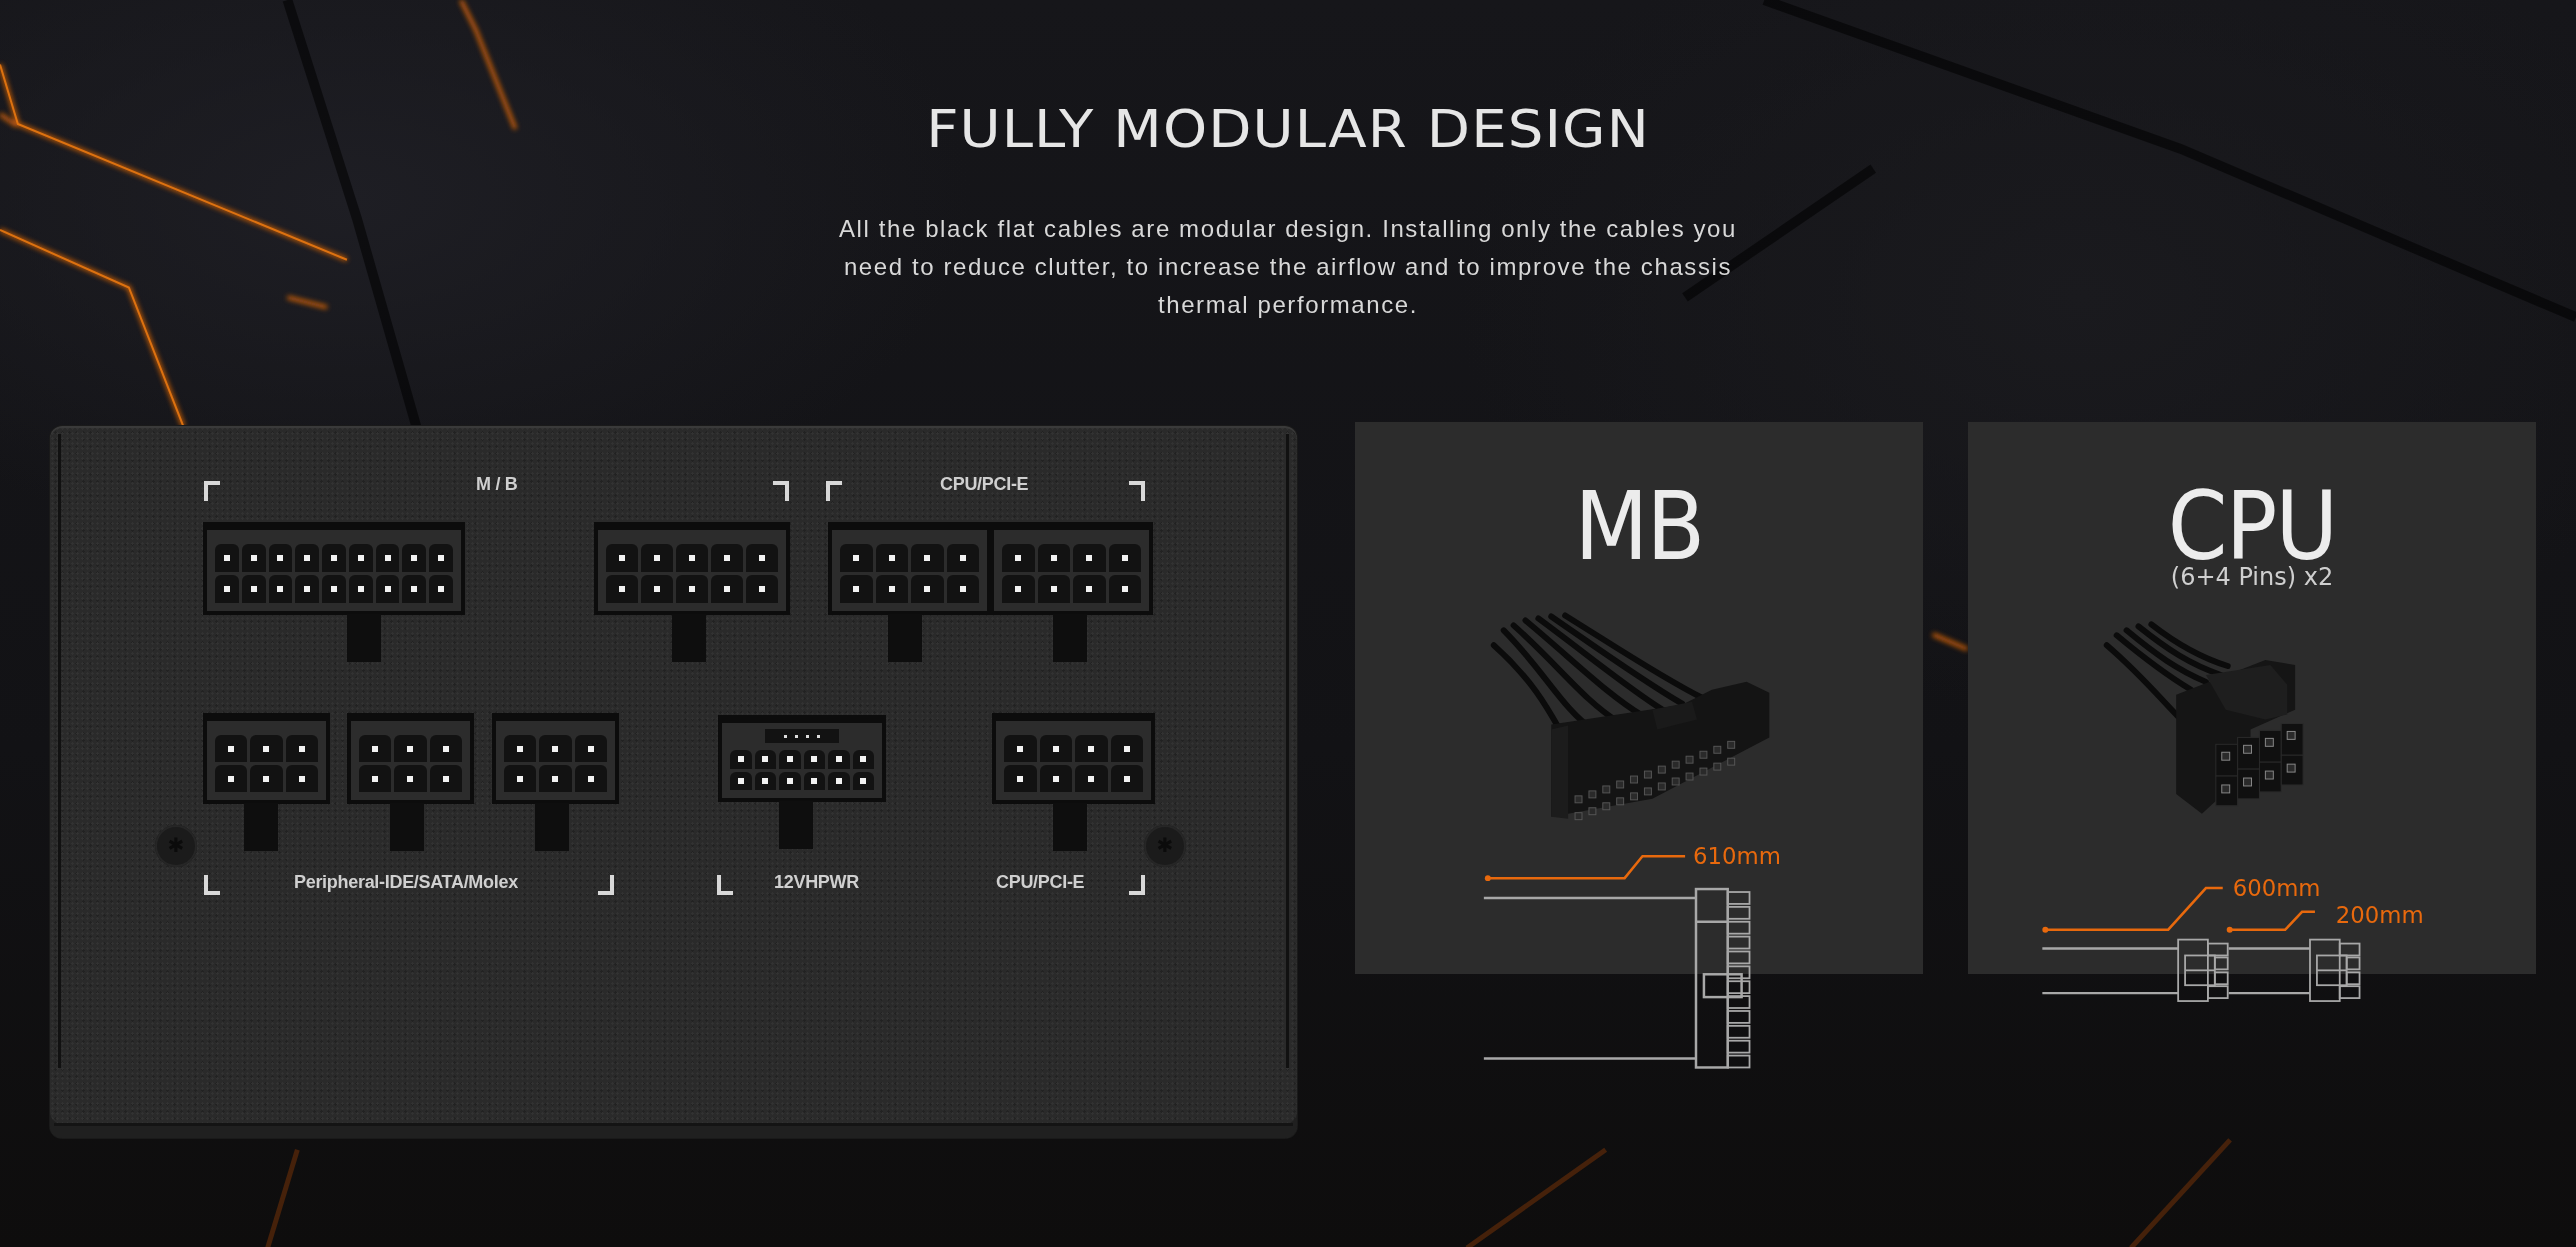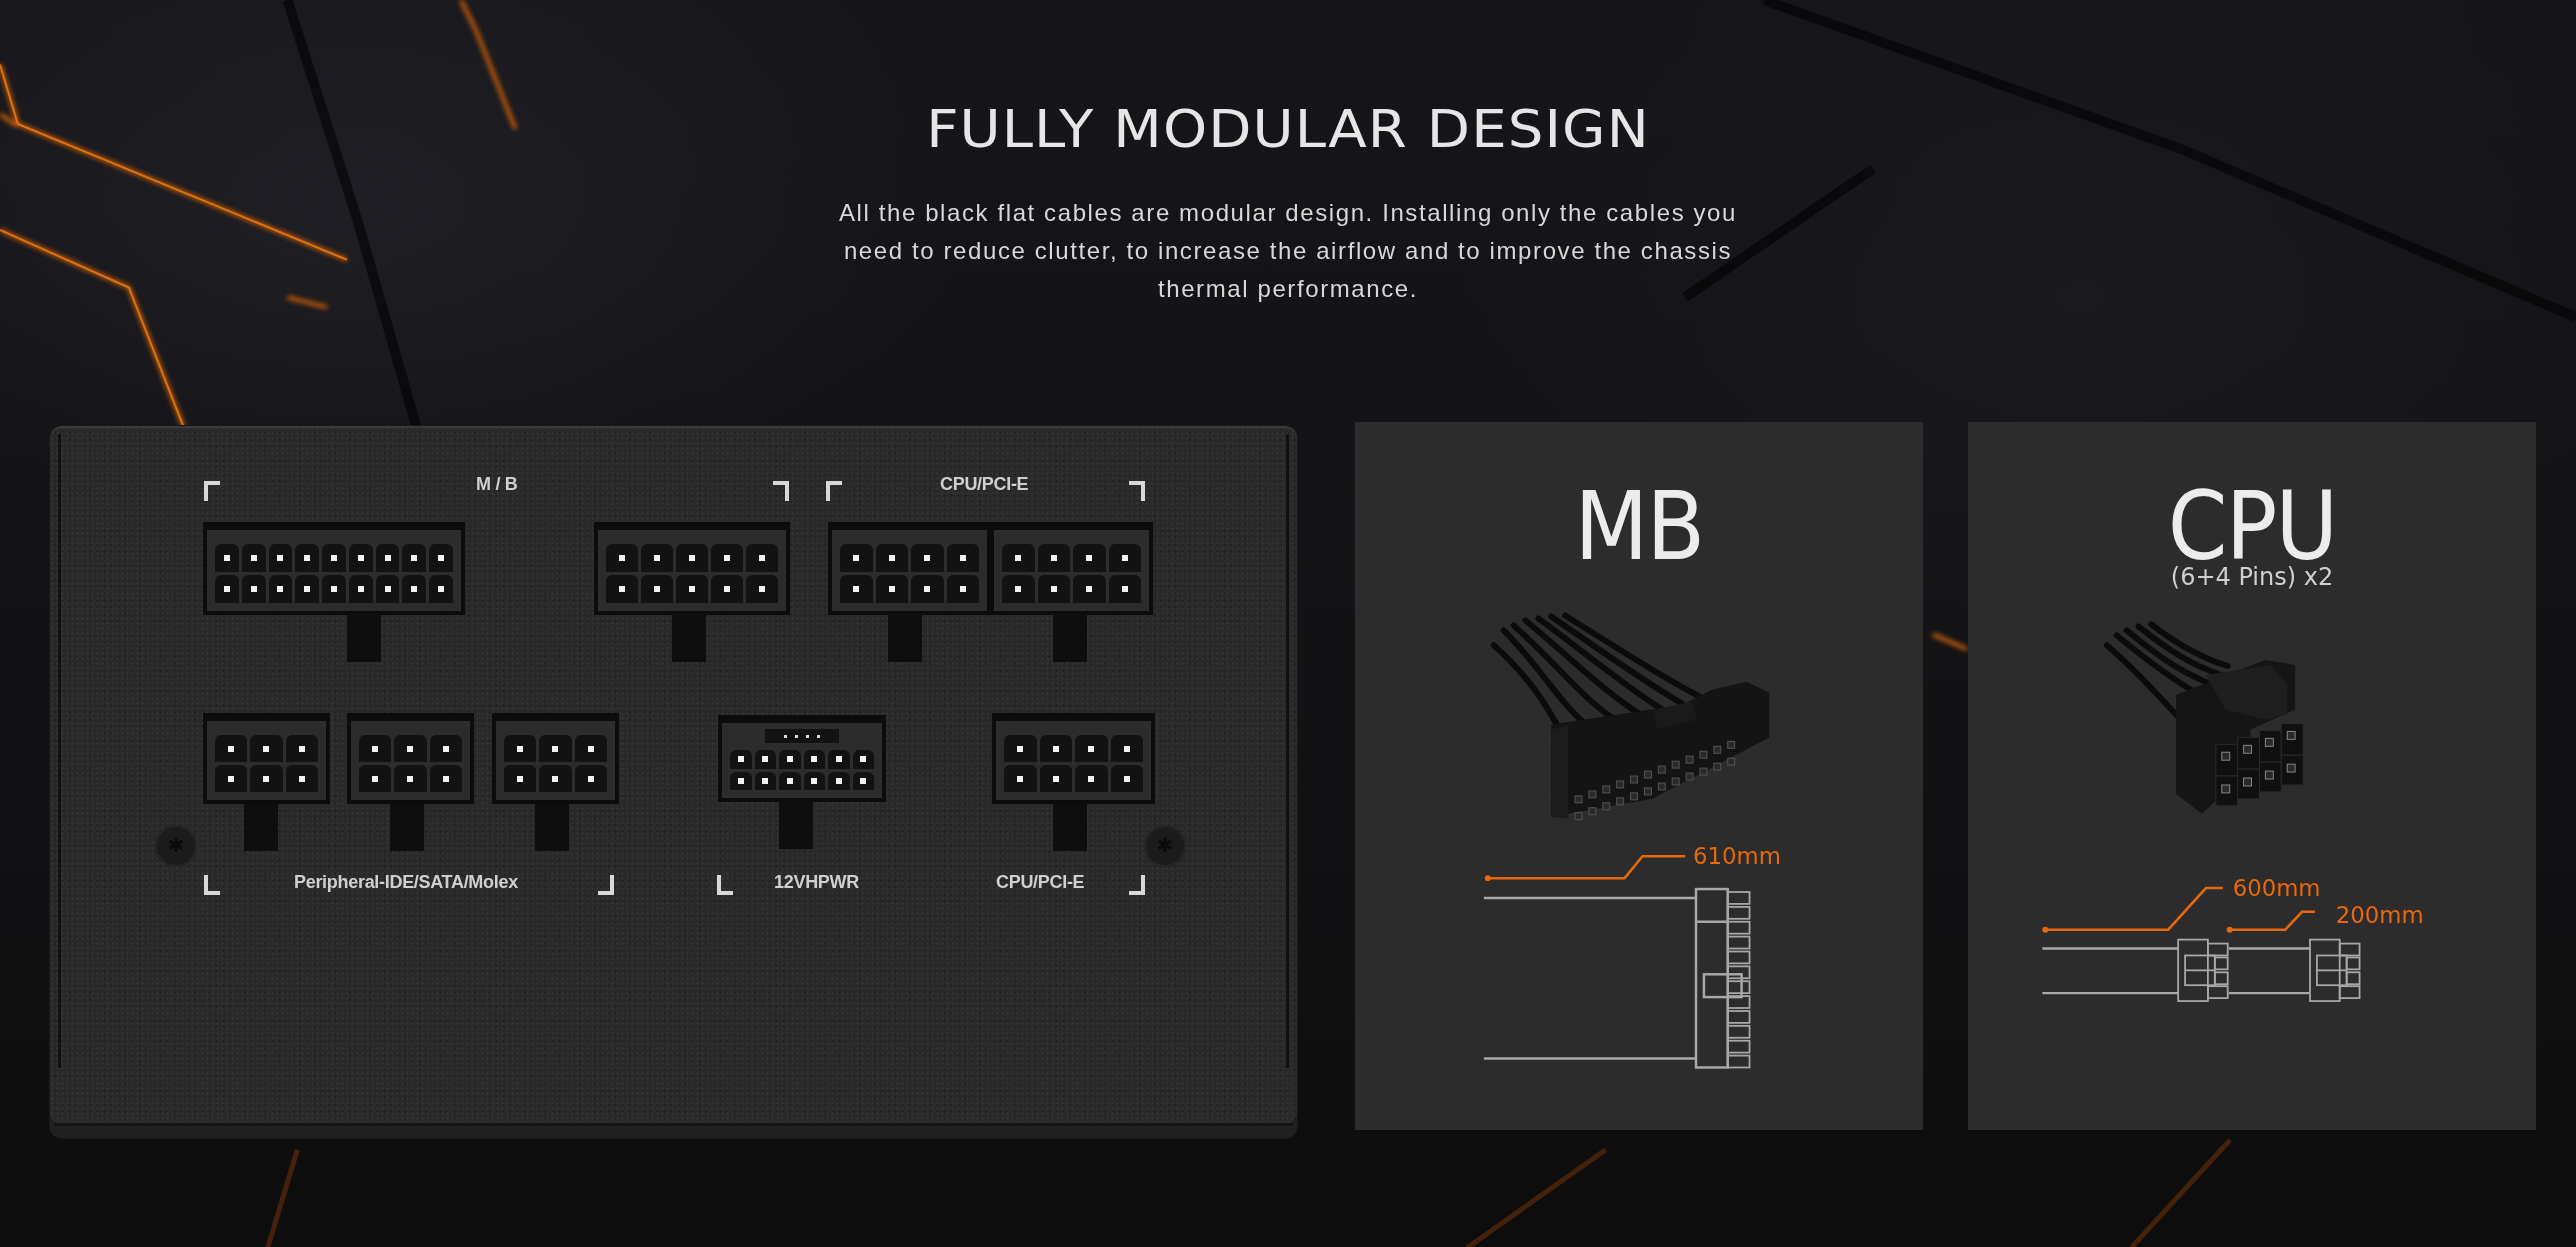--- a/index.html
+++ b/index.html
@@ -15,21 +15,21 @@
       linear-gradient(180deg, #16161a 0%, #121215 60%, #0e0d0d 100%);
   }
   .bg svg { position: absolute; inset: 0; }
   .title {
     position: absolute; left: 0; right: 0; top: 99px;
     font-family: "DejaVu Sans", sans-serif; font-weight: normal;
     font-size: 52px; letter-spacing: 1px; color: #e6e6e6;
     transform: scaleX(1.08); text-align: center; margin: 0;
   }
   .desc {
-    position: absolute; left: 0; right: 0; top: 194px; margin: 0 auto;
+    position: absolute; left: 0; right: 0; top: 194px; margin: 16px auto;
     width: 952px; text-align: center;
     font-family: "Liberation Sans", sans-serif; font-size: 24px;
     line-height: 38px; letter-spacing: 1.6px; color: #d8d8d8;
   }
 
   
   .psu {
     position: absolute; left: 50px; top: 426px; width: 1247px; height: 712px;
     background: #2a2a2a;
     background-image:
@@ -72,21 +72,21 @@
   .latch { position: absolute; width: 34px; height: 48px; background: #0e0e0e; }
   .hp-top { background: #121212; height: 14px; margin: 0 auto 4px; width: 52%; grid-column: 1 / -1;
     display: flex; justify-content: center; align-items: center; gap: 8px; }
   .hp-top span { width: 3px; height: 3px; background: #ddd; display: block; }
   .screw { position: absolute; width: 42px; height: 42px; border-radius: 50%; background: #1b1b1b;
     box-shadow: inset 0 0 0 2px #262626; }
   .screw::after { content: "✱"; position: absolute; left: 0; right: 0; top: 8px; text-align: center; color: #0b0b0b; font-size: 20px; }
 
   
   .card {
-    position: absolute; top: 422px; height: 708px; background: #2c2c2c;
+    position: absolute; top: 422px; height: 552px; background: #2c2c2c;
   }
   .card-mb { left: 1355px; width: 568px; }
   .card-cpu { left: 1968px; width: 568px; }
   .card-title {
     position: absolute; left: 0; right: 0; top: 57px; text-align: center;
     font-family: "DejaVu Sans", sans-serif; font-size: 95px; line-height: 95px;
     color: #ececec; letter-spacing: -2px; transform: scaleX(0.9);
   }
   .card-sub {
     position: absolute; left: 0; right: 0; top: 141px; text-align: center;

